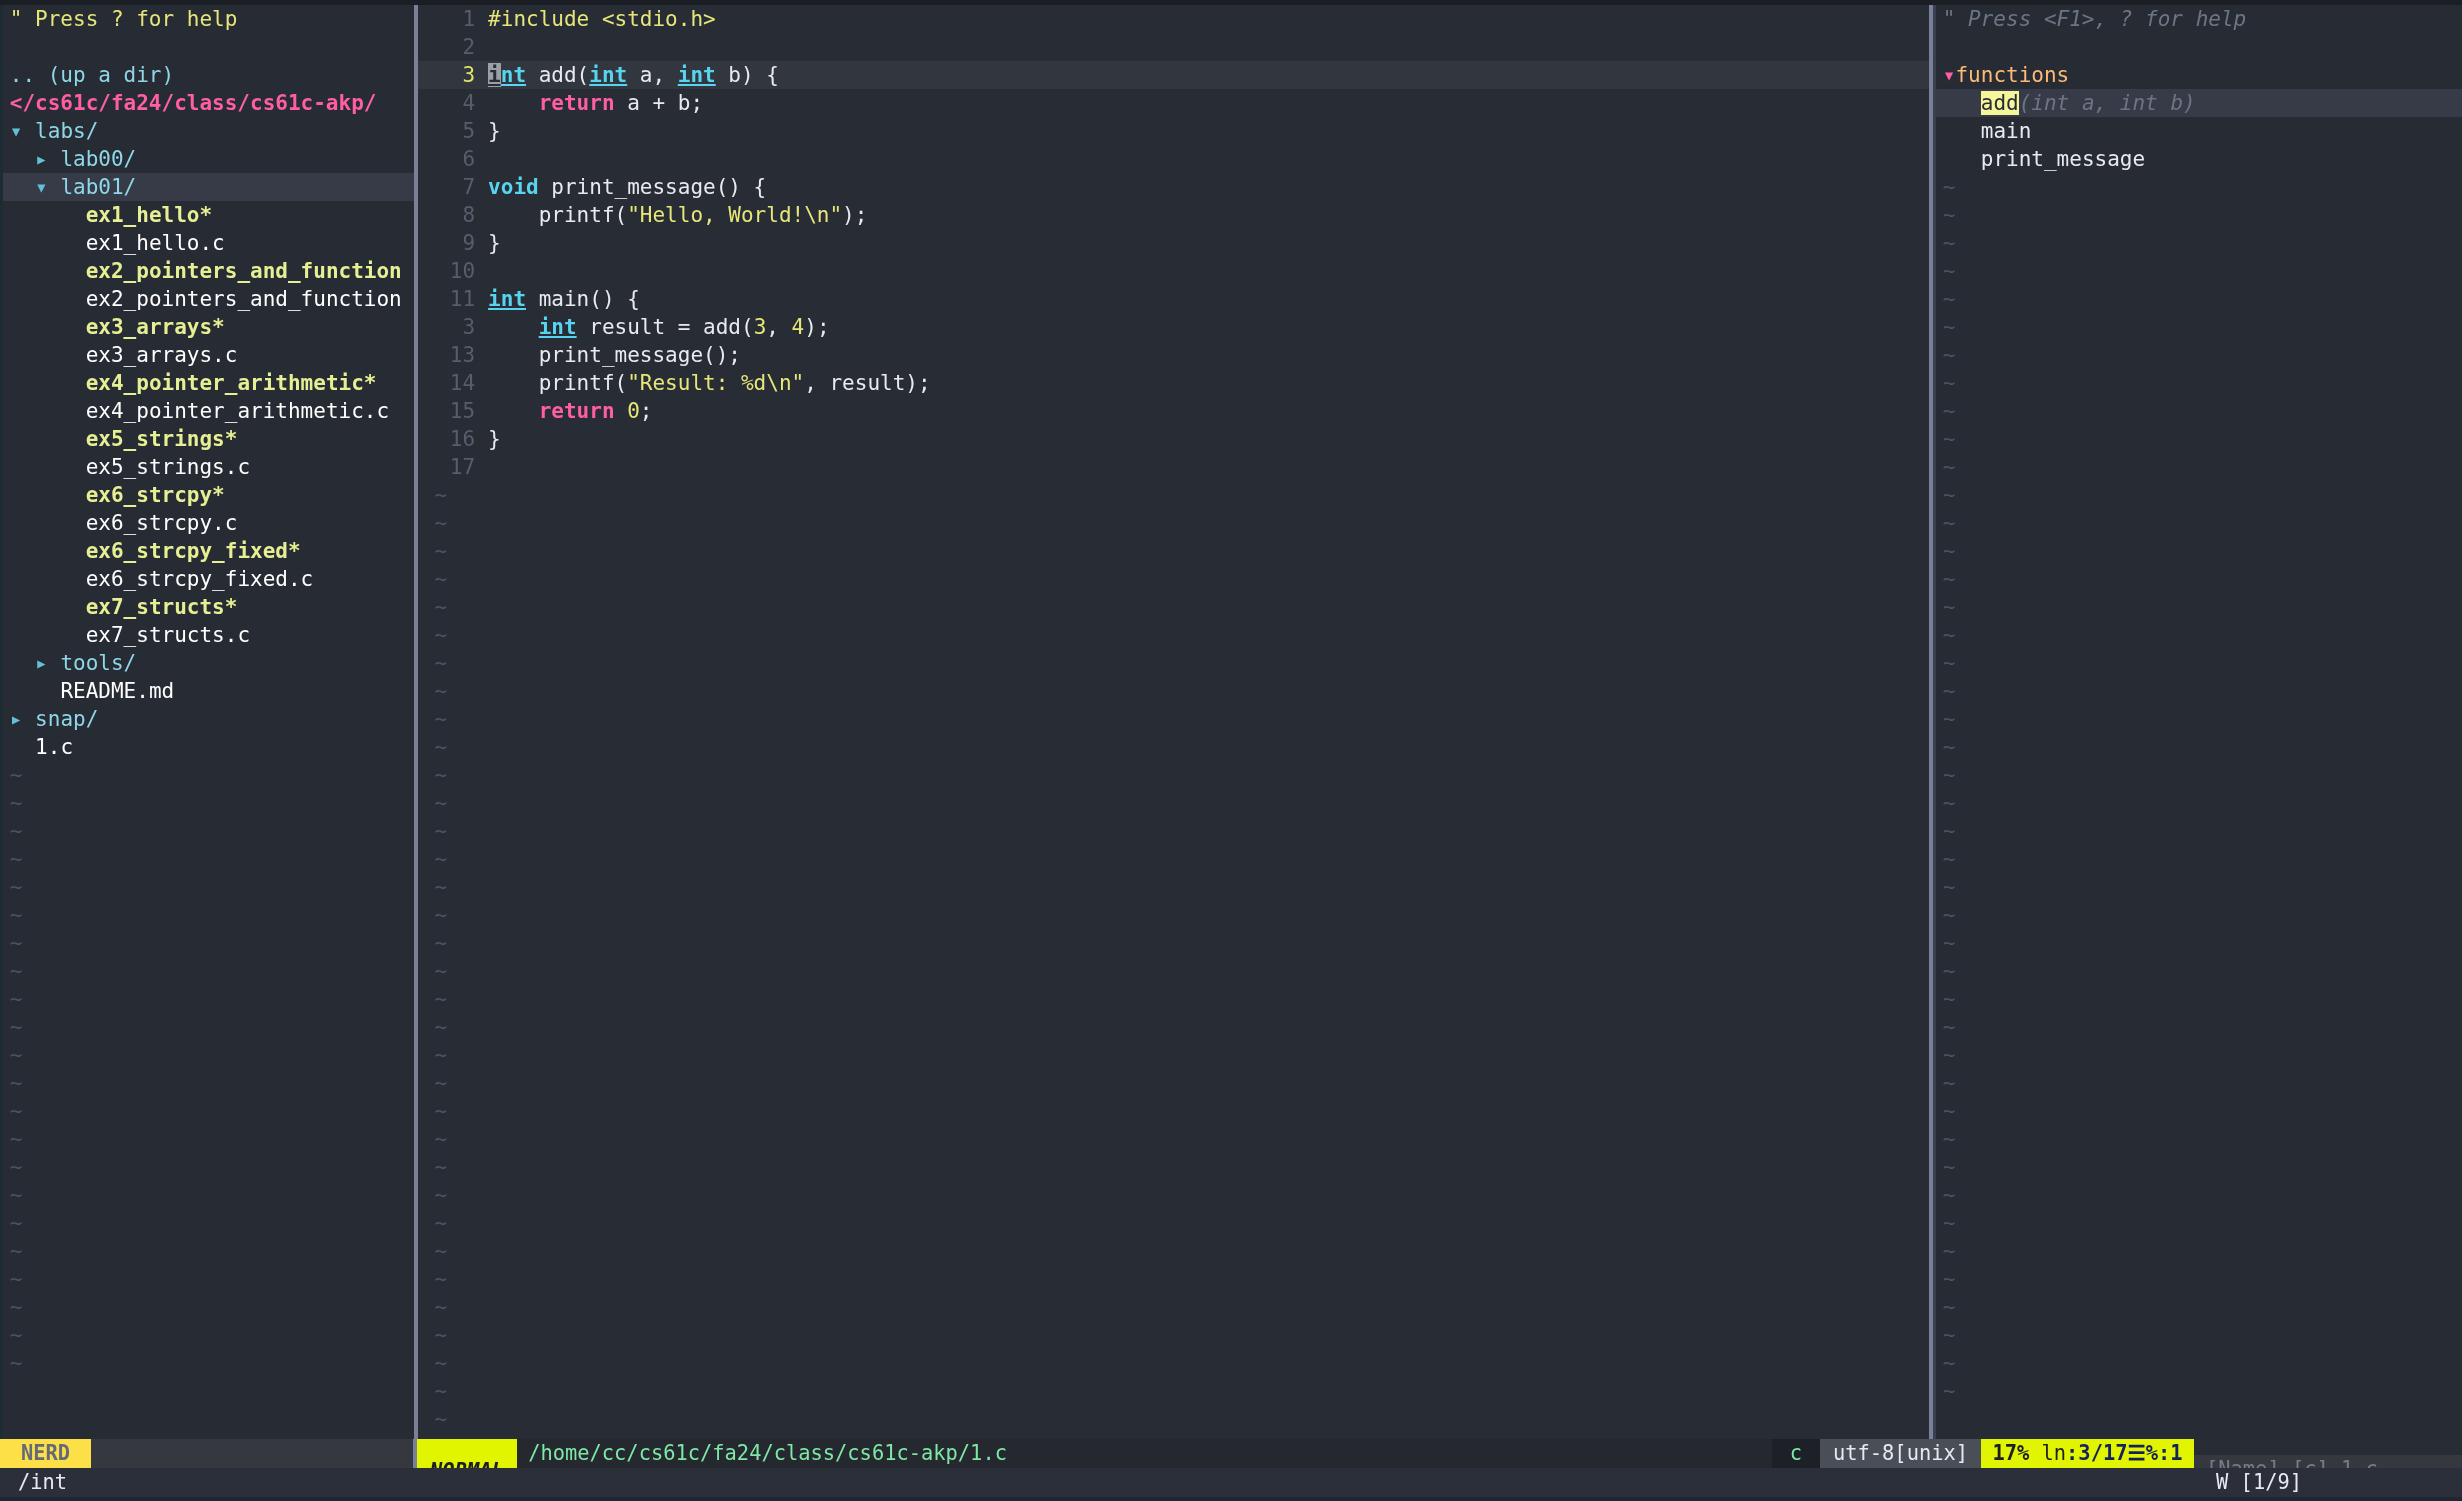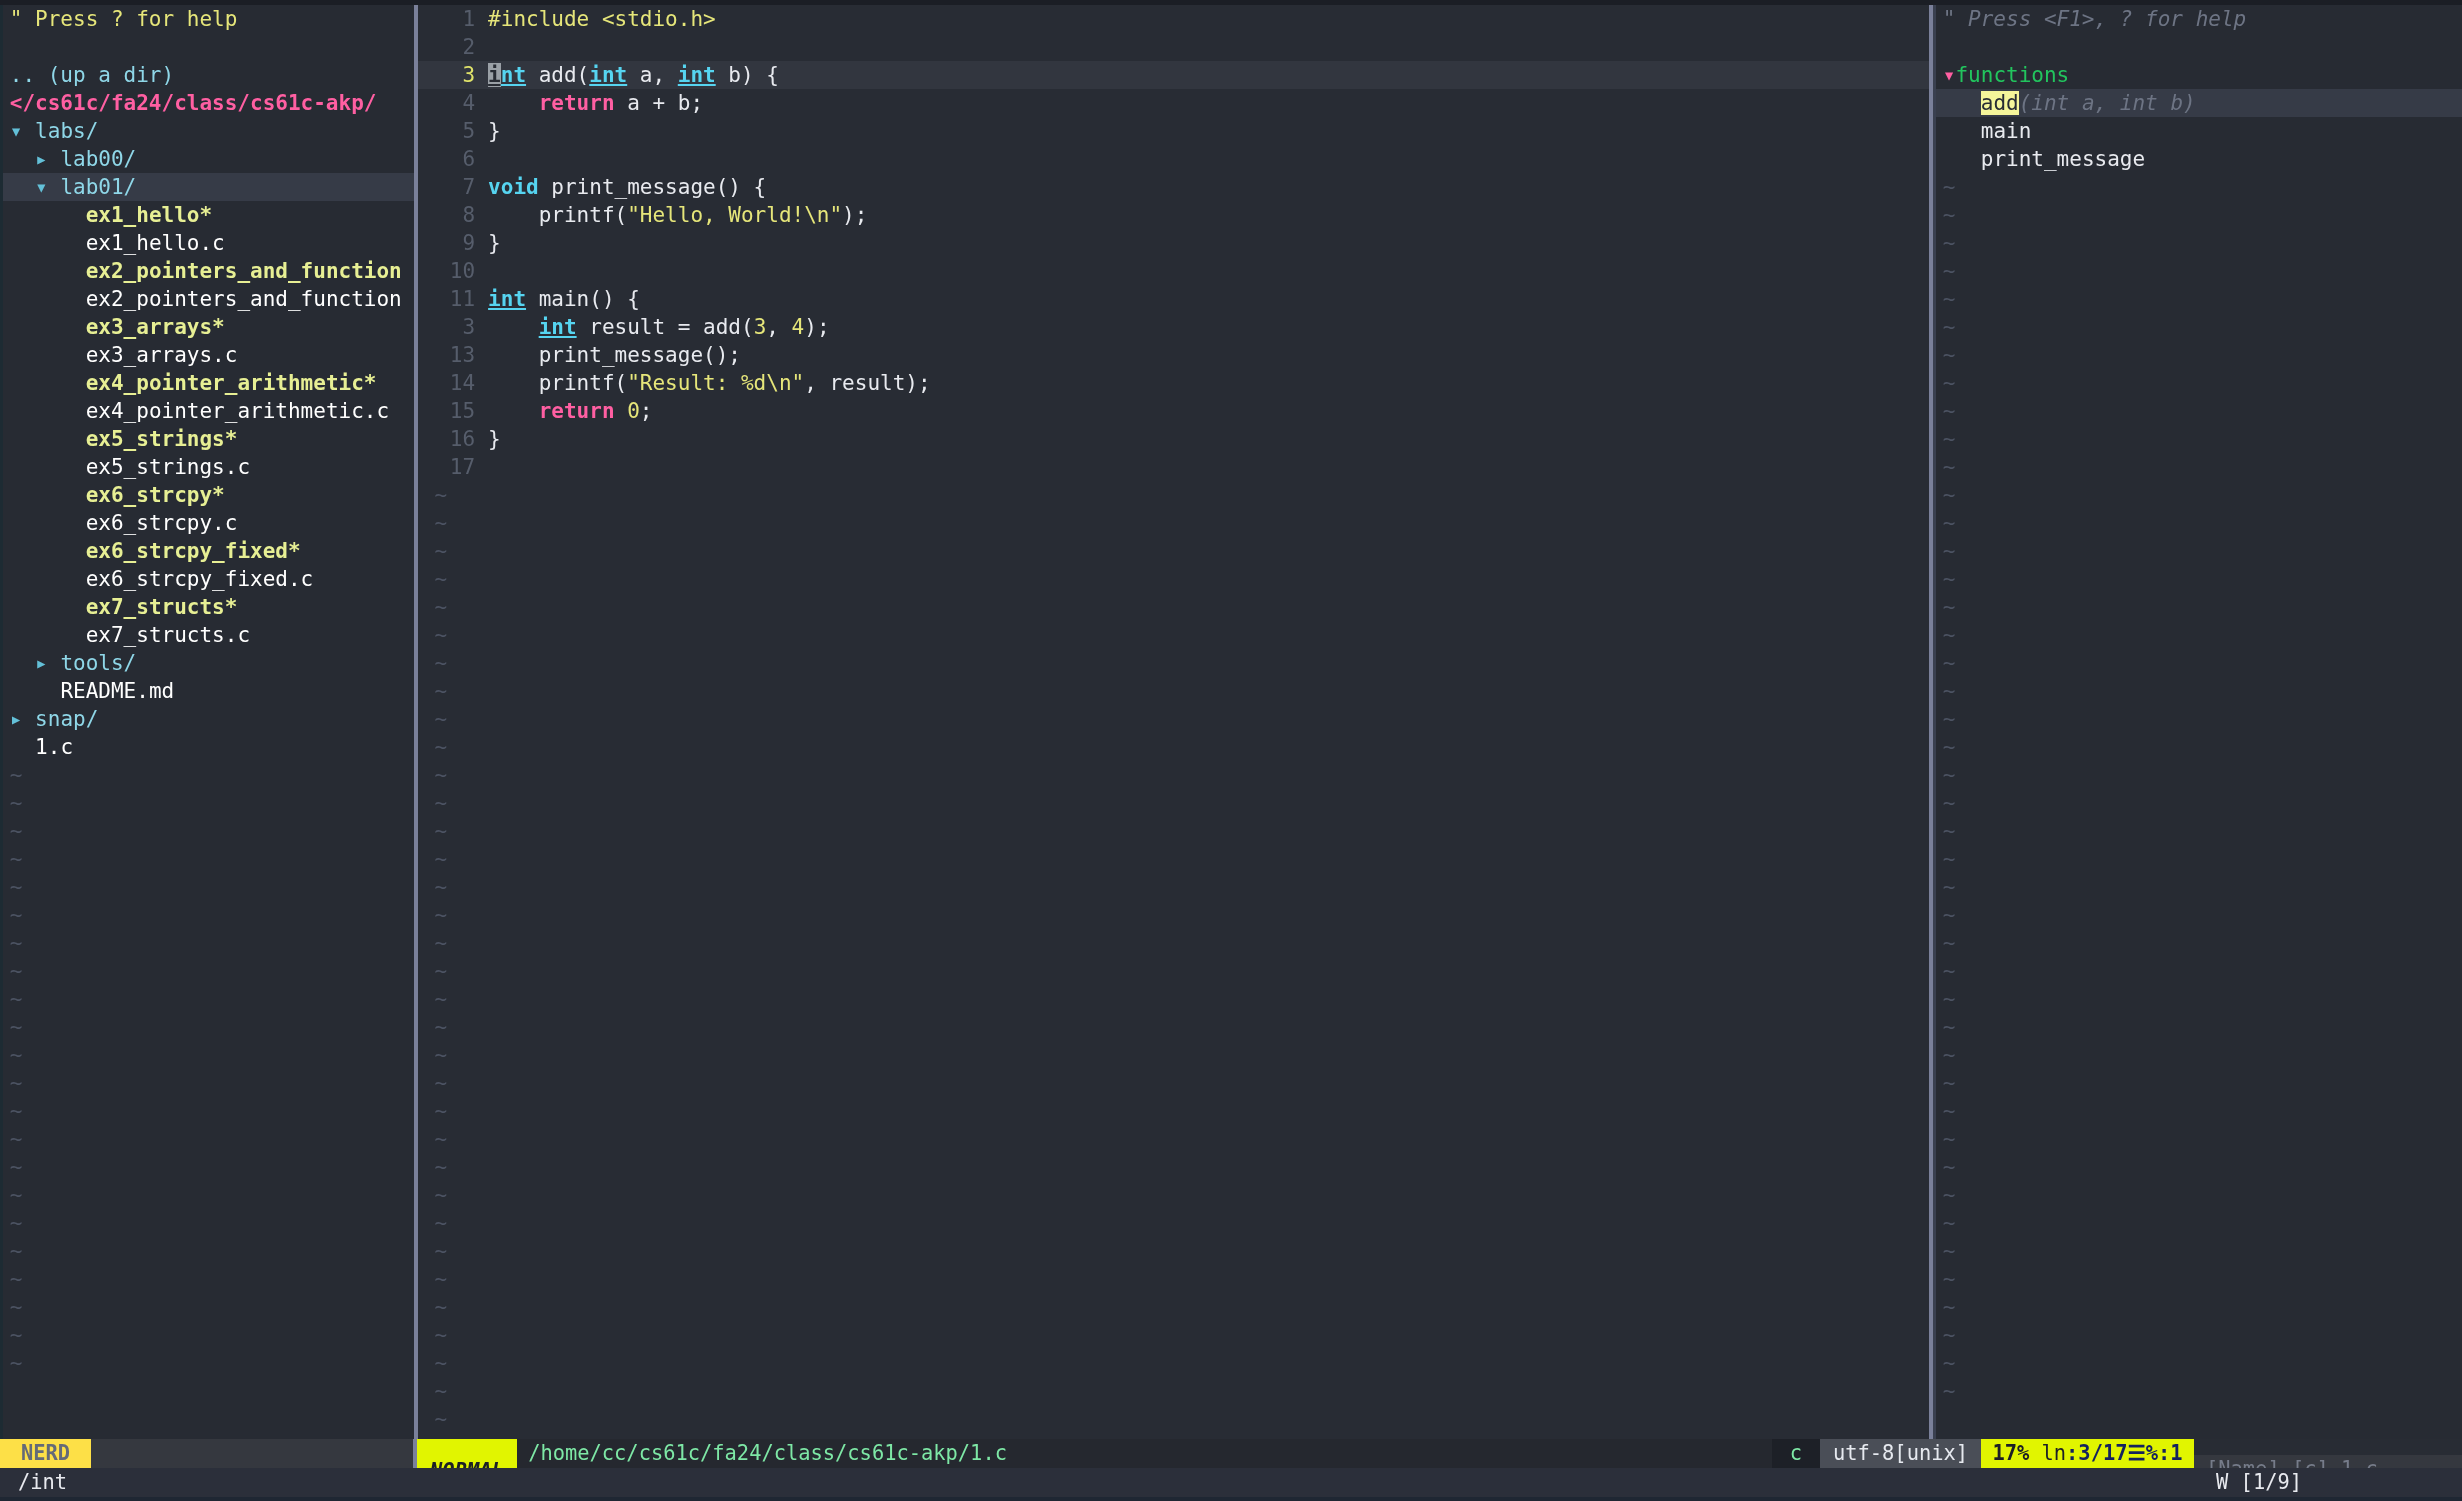--- a/index.html
+++ b/index.html
@@ -153,21 +153,21 @@
   }
   .tbrow {
     height: 28px;
     white-space: pre;
     padding-left: 6.5px;
     box-sizing: border-box;
   }
   .tbrow.cursorline { background: #363b47; }
   .tb-help { color: #6d7484; font-style: italic; }
   .tb-arrow { color: #ff5fa2; }
-  .tb-kind { color: #22c55e; }
+  .tb-kind { color: #fdba74; }
   .tb-tag { color: #e8eaef; }
   .tb-tag-hl {
     background: #f5f59a;
     color: #282c34;
   }
   .tb-sig { color: #6d7484; font-style: italic; }
   .tb-tilde { color: #4c5363; }
 
   
   .statusline {

